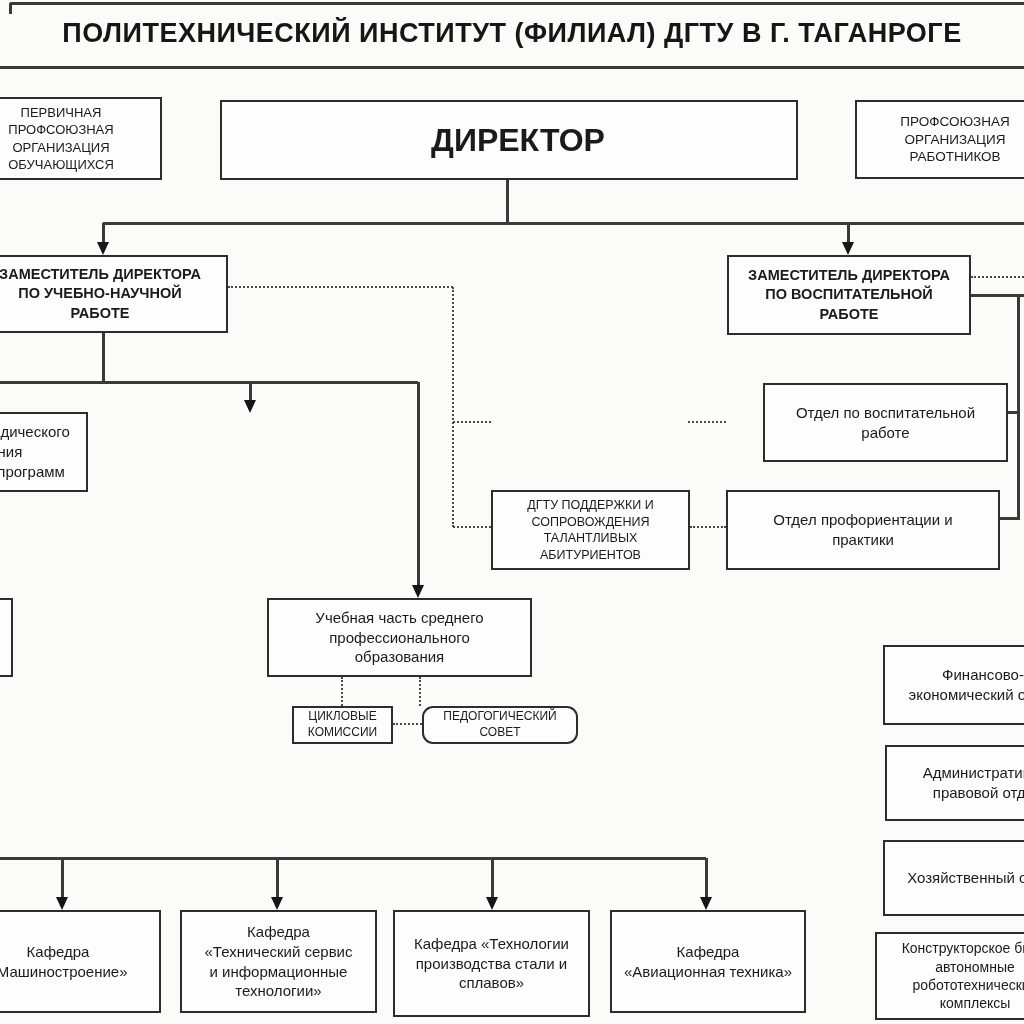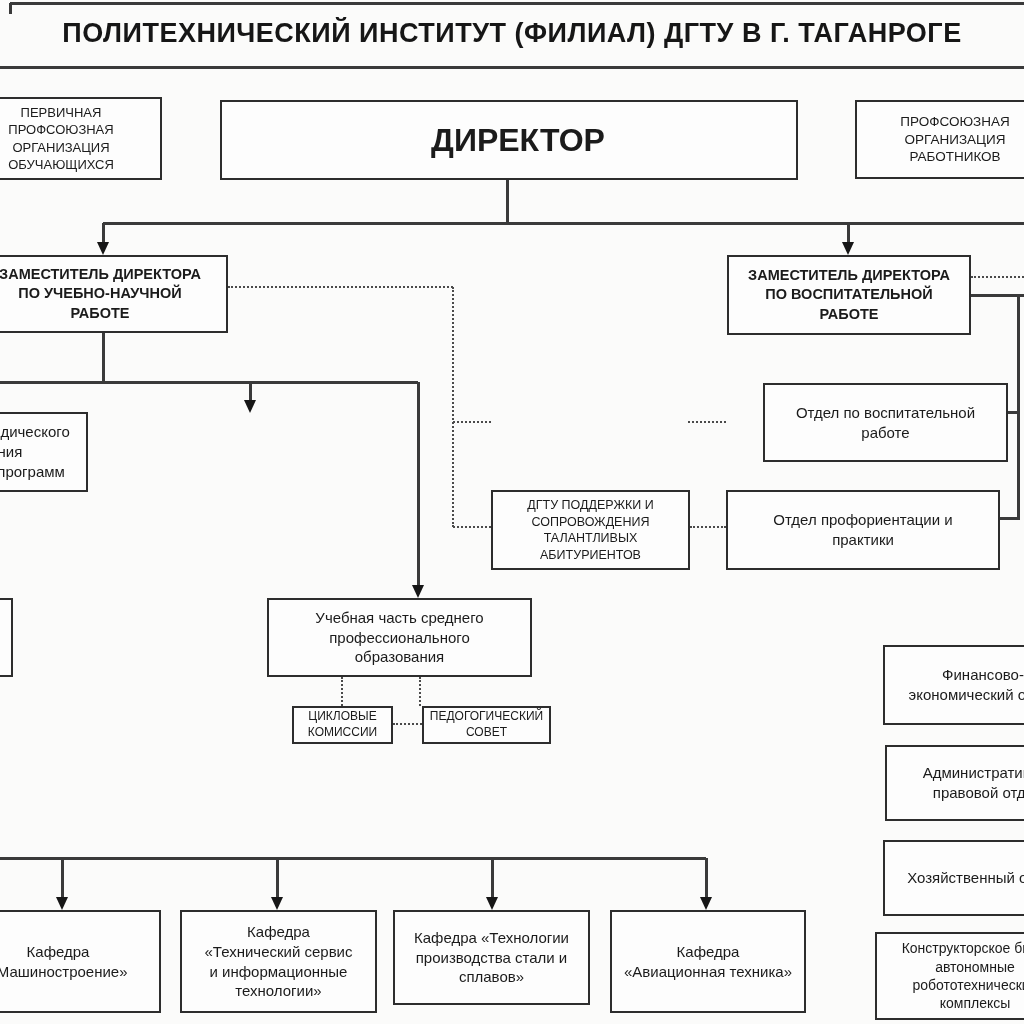--- a/index.html
+++ b/index.html
@@ -116,21 +116,21 @@
     <div class="node" style="left: 228px; top: 598px; width: 265px; height: 79px; font-size: 15px; margin-left: 39px;">
       <span class="lbl">Учебная часть среднего
 профессионального
 образования</span>
     </div>
     <div class="node" style="left: -60px; top: 598px; width: 73px; height: 79px; font-size: 13px;"></div>
     <div class="node" style="left: 292px; top: 706px; width: 101px; height: 38px; font-size: 12px;">
       <span class="lbl">ЦИКЛОВЫЕ
 КОМИССИИ</span>
     </div>
-    <div class="node" style="left: 422px; top: 706px; width: 129px; height: 38px; font-size: 12px;">
+    <div class="node" style="left: 422px; top: 706px; width: 156px; height: 38px; font-size: 12px; border-radius: 11px;">
       <span class="lbl">ПЕДОГОГИЧЕСКИЙ
 СОВЕТ</span>
     </div>
     <div class="node" style="left: 883px; top: 645px; width: 200px; height: 80px; font-size: 15px;">
       <span class="lbl">Финансово-
 экономический отдел</span>
     </div>
     <div class="node" style="left: 885px; top: 745px; width: 205px; height: 76px; font-size: 15px;">
       <span class="lbl">Административно-
 правовой отдел</span>
@@ -147,21 +147,21 @@
     <div class="node" style="left: -45px; top: 910px; width: 206px; height: 103px; font-size: 15px;">
       <span class="lbl">Кафедра
 «Машиностроение»</span>
     </div>
     <div class="node" style="left: 180px; top: 910px; width: 197px; height: 103px; font-size: 15px;">
       <span class="lbl">Кафедра
 «Технический сервис
 и информационные
 технологии»</span>
     </div>
-    <div class="node" style="left: 393px; top: 910px; width: 197px; height: 95px; font-size: 15px;">
+    <div class="node" style="left: 393px; top: 910px; width: 197px; height: 107px; font-size: 15px;">
       <span class="lbl">Кафедра «Технологии
 производства стали и
 сплавов»</span>
     </div>
     <div class="node" style="left: 610px; top: 910px; width: 196px; height: 103px; font-size: 15px;">
       <span class="lbl">Кафедра
 «Авиационная техника»</span>
     </div>
   </div>
 

